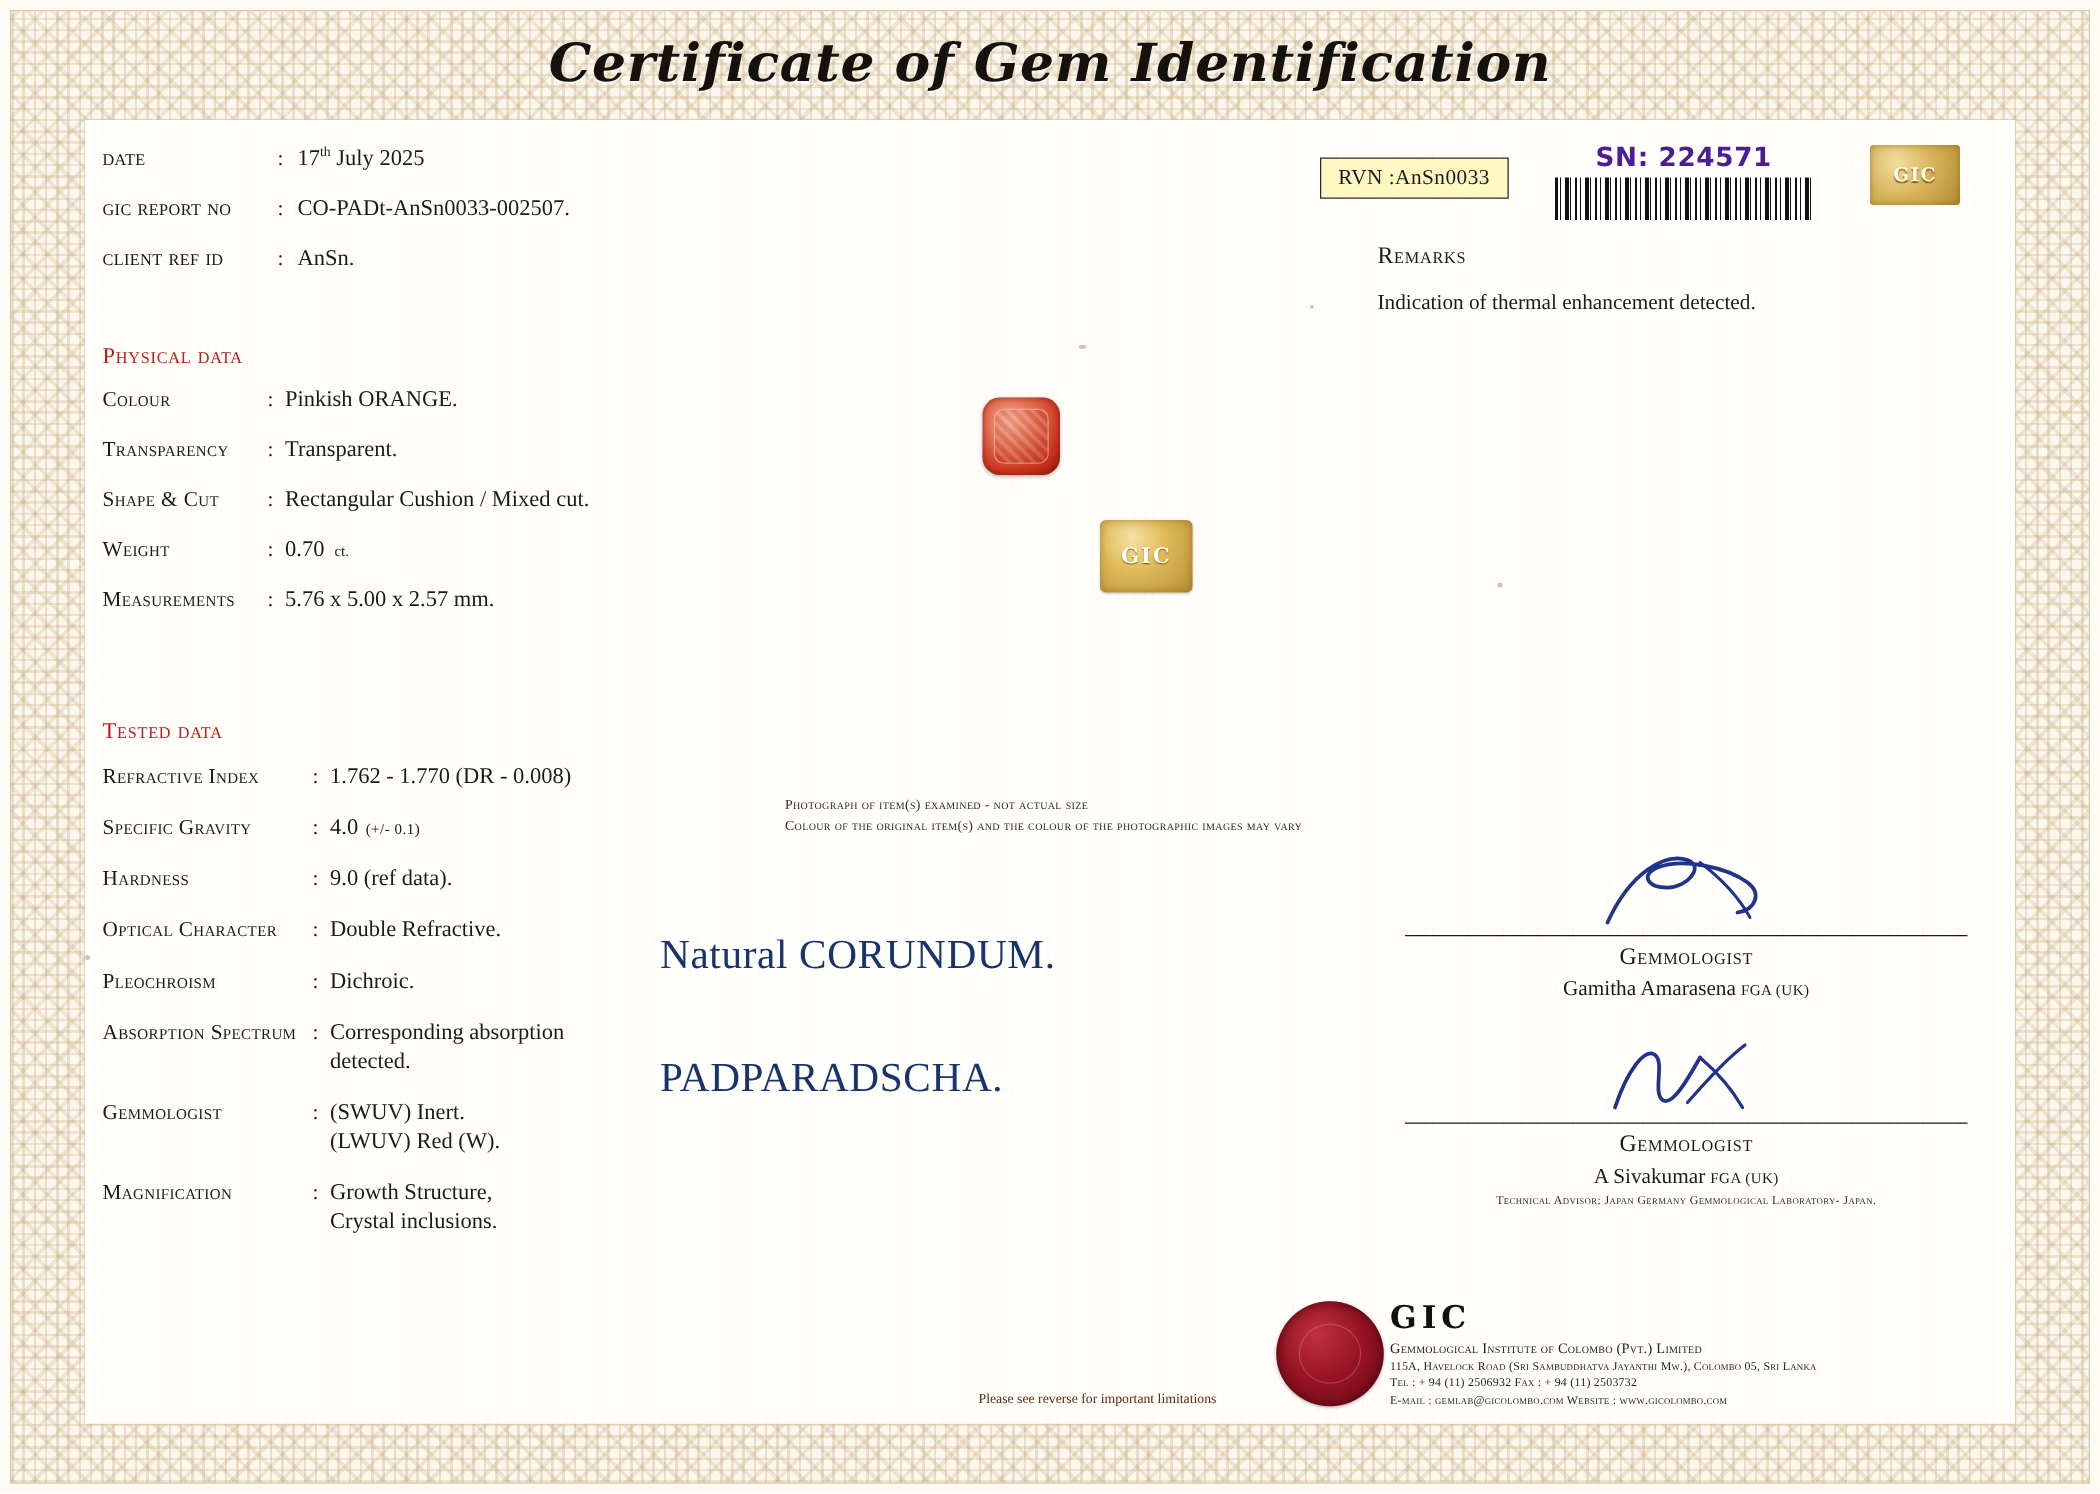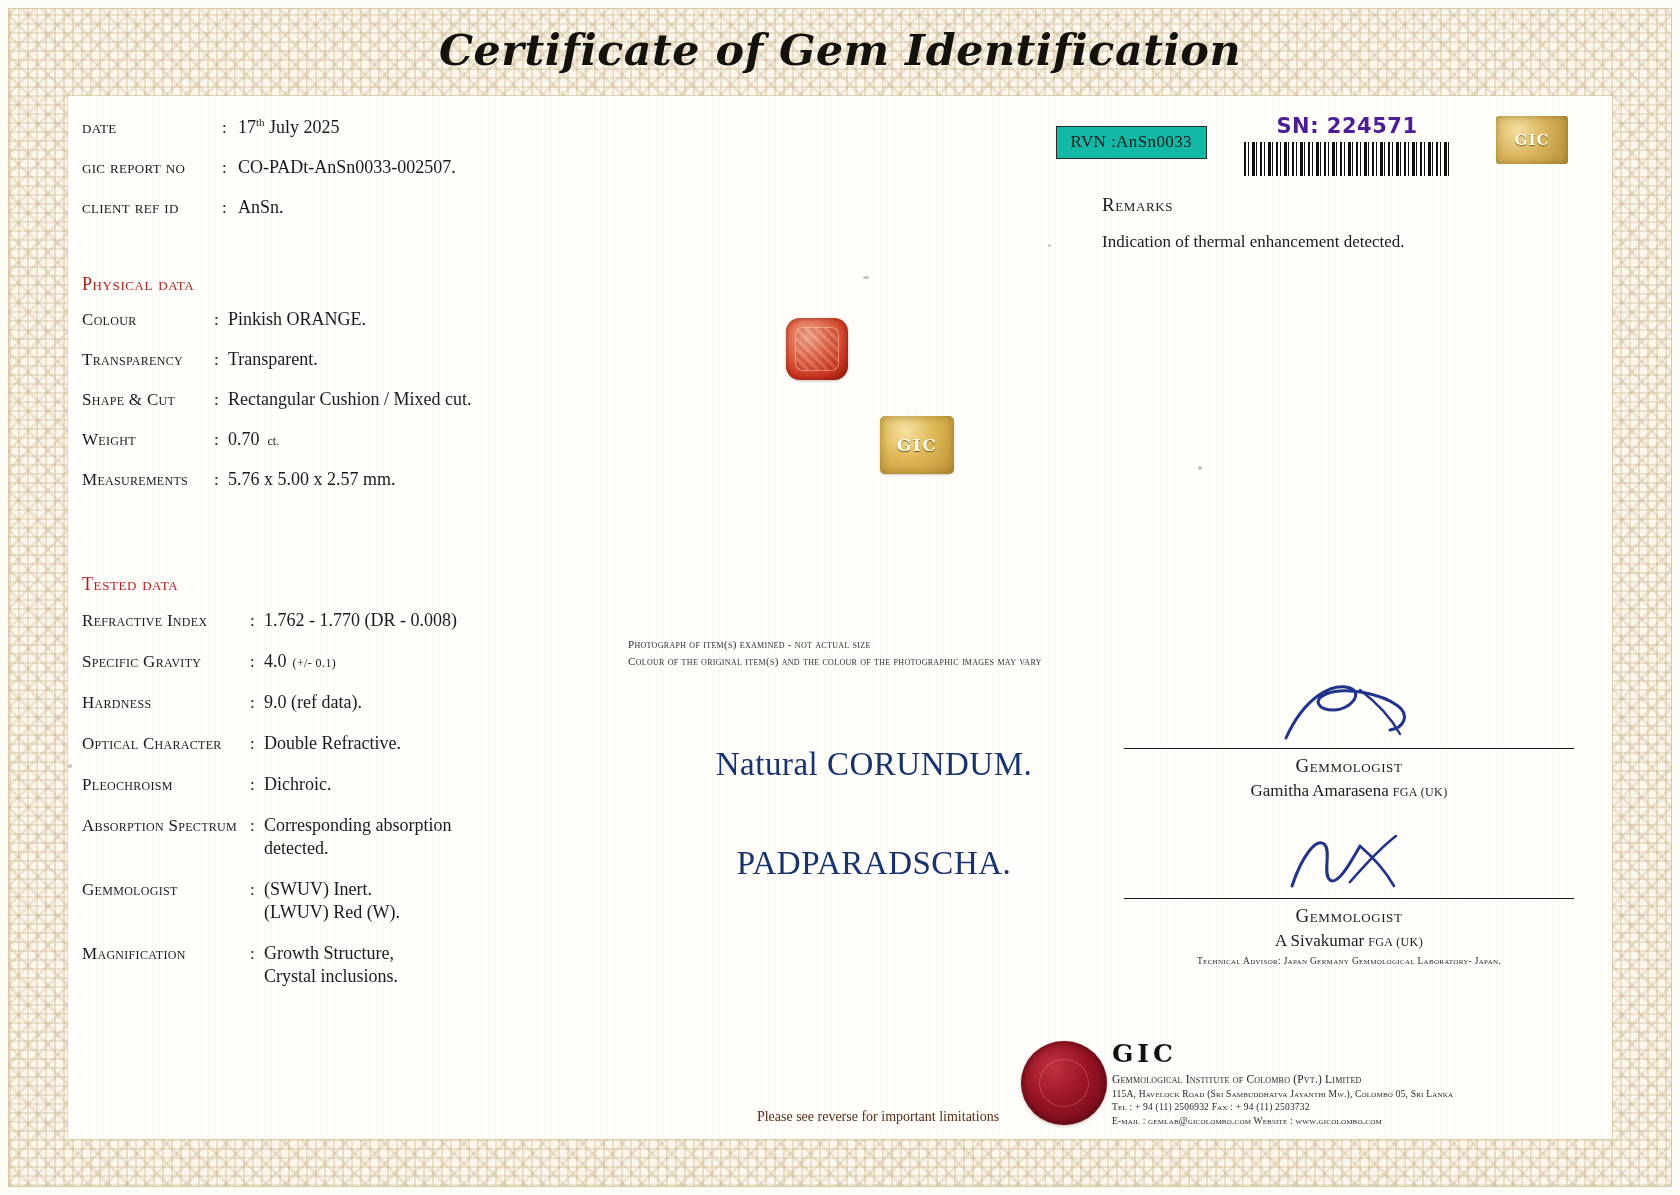--- a/index.html
+++ b/index.html
@@ -199,21 +199,21 @@
 
   
   .rvn-box {
     position: absolute;
     right: 405px;
     top: 30px;
     border: 1px solid #2a2a2a;
     padding: 5px 14px 6px 14px;
     font-size: 17px;
     letter-spacing: 0.4px;
-    background: #14b8a6;
+    background: #fef9c3;
   }
   .sn-wrap {
     position: absolute;
     right: 160px;
     top: 18px;
     width: 210px;
     text-align: center;
   }
   .sn-text {
     font-family: "DejaVu Sans", sans-serif;
@@ -329,24 +329,24 @@
     font-size: 11px;
     letter-spacing: 0.3px;
     color: #2e2e2e;
     line-height: 1.5;
     font-variant: small-caps;
   }
 
   
   .conclusion {
     position: absolute;
-    left: 496px;
+    left: 460px;
     top: 650px;
     width: 620px;
-    text-align: center;
+    text-align: left;
     color: #17346e;
     font-family: "Liberation Serif", serif;
   }
   .conc-1 {
     font-size: 33px;
     letter-spacing: 0.5px;
     margin-bottom: 62px;
   }
   .conc-2 {
     font-size: 33px;
@@ -444,21 +444,21 @@
     border-radius: 50%;
     border: 1px solid rgba(255,180,190,0.25);
   }
 
   .footer-note {
     position: absolute;
     left: 600px;
     bottom: 14px;
     width: 420px;
     text-align: center;
-    font-size: 14px;
+    font-size: 11px;
     color: #5a2a12;
   }
 
   .speck { position: absolute; background: #8a8a8a; border-radius: 50%; opacity: 0.5; }
 </style>
 </head>
 <body>
 
 <div class="cert">
 

